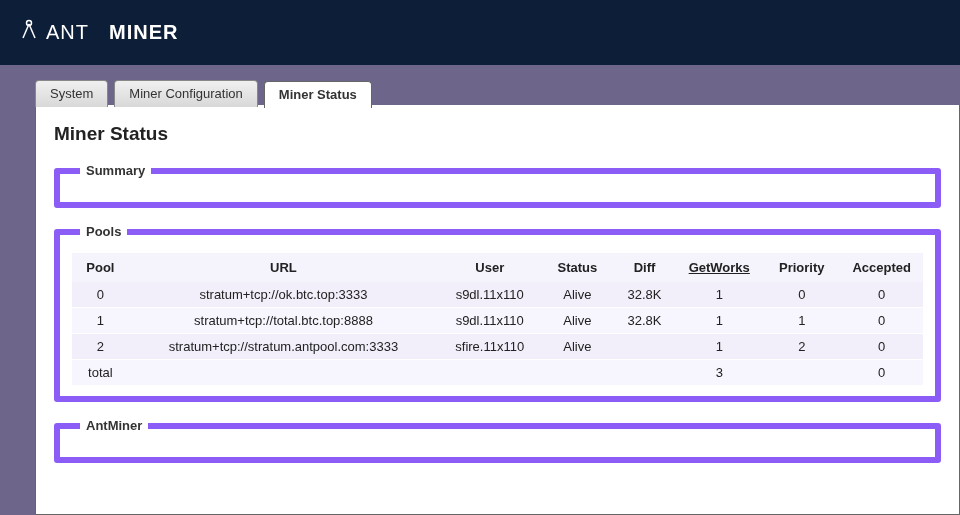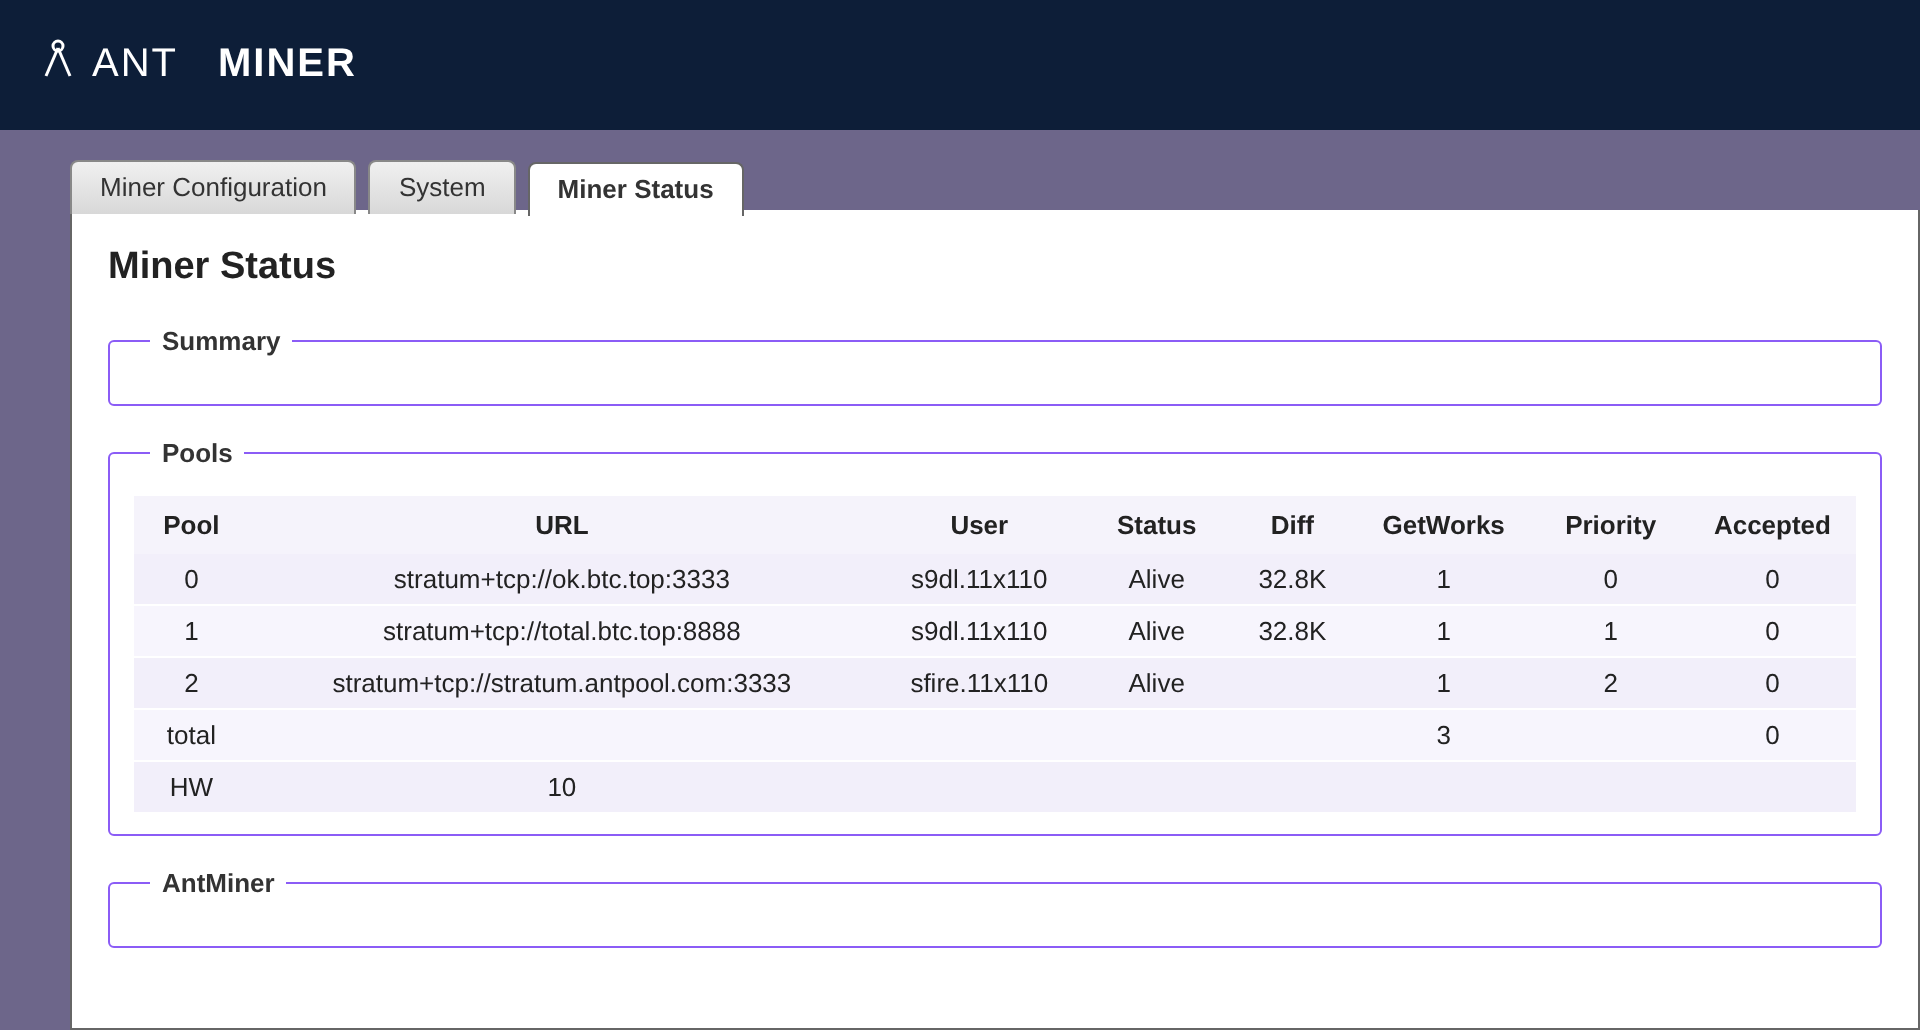--- a/index.html
+++ b/index.html
@@ -78,21 +78,21 @@
       min-height: 410px;
     }
     .page-title {
       font-family: Verdana, sans-serif;
       font-size: 19px;
       font-weight: bold;
       color: #222;
       margin-bottom: 18px;
     }
     fieldset {
-      border: 1px solid #8b5cf6;
+      border: 6px solid #8b5cf6;
       border-radius: 3px;
       margin-bottom: 16px;
       padding: 14px 12px 10px 12px;
       position: relative;
     }
     legend {
       font-family: Verdana, sans-serif;
       font-size: 13px;
       font-weight: bold;
       color: #333;
@@ -128,21 +128,21 @@
     }
     .pools-table td {
       background: #f2effa;
       border-bottom: 1px solid #fff;
     }
     .pools-table .col-pool { width: 55px; }
     .pools-table .col-url { width: 300px; text-align: center; }
     .pools-table .col-user { width: 100px; }
     .pools-table .col-status { width: 70px; }
     .pools-table .col-diff { width: 60px; }
-    .pools-table .col-getworks { width: 85px; }
+    .pools-table .col-getworks { width: 85px; text-decoration: underline; }
     .pools-table .col-priority { width: 75px; }
     .pools-table .col-accepted { width: 80px; }
   </style>
 </head>
 <body>
 
 <div class="header">
   <div class="logo">
     <span class="logo-icon">
       <svg width="18" height="24" viewBox="0 0 18 24" fill="none" stroke="#fff" stroke-width="1.5">
@@ -152,22 +152,22 @@
       </svg>
     </span>
     <span class="logo-text">
       <span>ANT</span><span class="bold">MINER</span>
     </span>
   </div>
 </div>
 
 <div class="nav-area">
   <div class="tabs">
+    <div class="tab">System</div>
     <div class="tab">Miner Configuration</div>
-    <div class="tab">System</div>
     <div class="tab active">Miner Status</div>
   </div>
 </div>
 
 <div class="content">
   <div class="page-title">Miner Status</div>
 
   <fieldset>
     <legend>Summary</legend>
   </fieldset>
@@ -221,30 +221,20 @@
         <tr class="alt">
           <td>total</td>
           <td></td>
           <td></td>
           <td></td>
           <td></td>
           <td>3</td>
           <td></td>
           <td>0</td>
         </tr>
-        <tr>
-          <td>HW</td>
-          <td>10</td>
-          <td></td>
-          <td></td>
-          <td></td>
-          <td></td>
-          <td></td>
-          <td></td>
-        </tr>
       </tbody>
     </table>
   </fieldset>
 
   <fieldset>
     <legend>AntMiner</legend>
   </fieldset>
 </div>
 
 </body></html>

